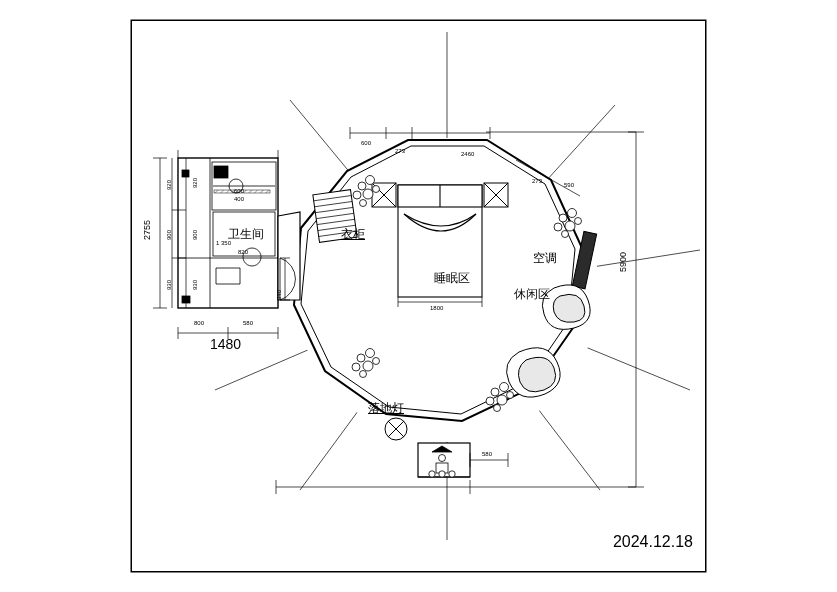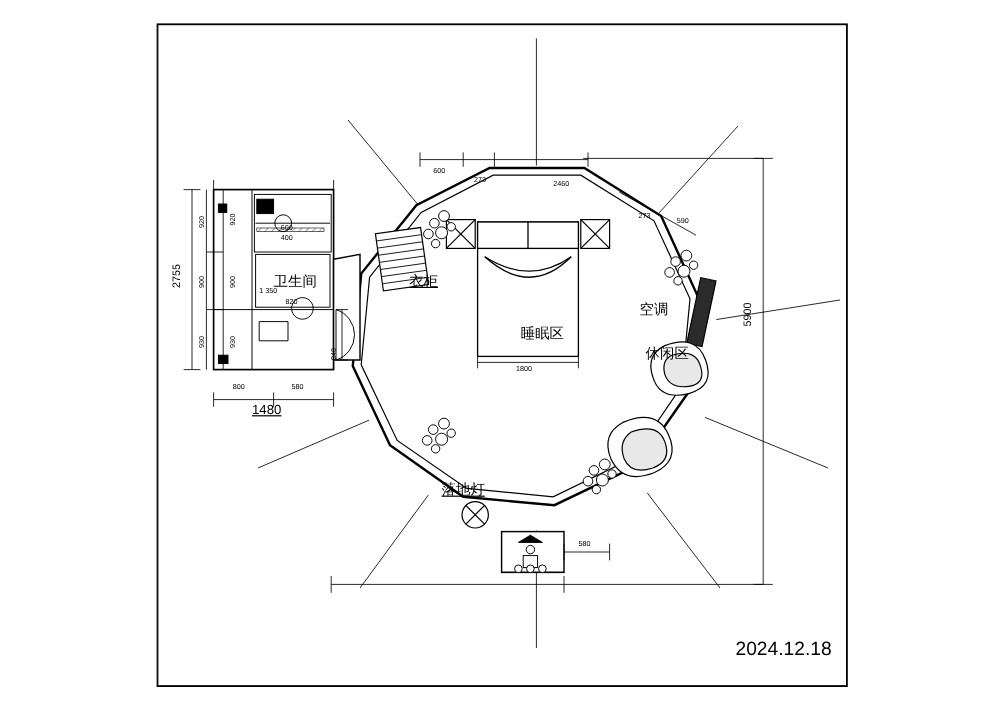--- a/index.html
+++ b/index.html
@@ -229,26 +229,26 @@
       <line x1="285" y1="258" x2="285" y2="300"></line>
       <line x1="280" y1="258" x2="290" y2="258"></line>
       <line x1="280" y1="300" x2="290" y2="300"></line>
     </g>
   </svg>
 
   <div class="lbl cn" style="left:228px;top:226px;">卫生间</div>
   <div class="lbl cn" style="left:341px;top:226px;text-decoration:underline;">衣柜</div>
   <div class="lbl cn" style="left:533px;top:250px;">空调</div>
   <div class="lbl cn" style="left:424px;top:270px;margin-left:10px;">睡眠区</div>
-  <div class="lbl cn" style="left:538px;top:286px;font-family:Liberation Serif, serif;">休闲区</div>
+  <div class="lbl cn" style="left:514px;top:286px;font-family:Liberation Serif, serif;">休闲区</div>
   <div class="lbl cn" style="left:368px;top:400px;text-decoration:underline;">落地灯</div>
 
   <div class="dim" style="left:618px;top:272px;transform:rotate(-90deg);transform-origin:left top;font-size:9px;">5900</div>
   <div class="dim" style="left:142px;top:240px;transform:rotate(-90deg);transform-origin:left top;font-size:9px;">2755</div>
-  <div class="dim" style="left:210px;top:336px;font-size:11px;text-decoration:underline;">1480</div>
+  <div class="dim" style="left:210px;top:336px;font-size:14px;">1480</div>
   <div class="dim" style="left:194px;top:320px;">800</div>
   <div class="dim" style="left:243px;top:320px;">580</div>
 
   <div class="dim" style="left:166px;top:190px;transform:rotate(-90deg);transform-origin:left top;">920</div>
   <div class="dim" style="left:166px;top:240px;transform:rotate(-90deg);transform-origin:left top;">900</div>
   <div class="dim" style="left:166px;top:290px;transform:rotate(-90deg);transform-origin:left top;">930</div>
 
   <div class="dim" style="left:192px;top:188px;transform:rotate(-90deg);transform-origin:left top;">920</div>
   <div class="dim" style="left:192px;top:240px;transform:rotate(-90deg);transform-origin:left top;">900</div>
   <div class="dim" style="left:192px;top:290px;transform:rotate(-90deg);transform-origin:left top;">930</div>

